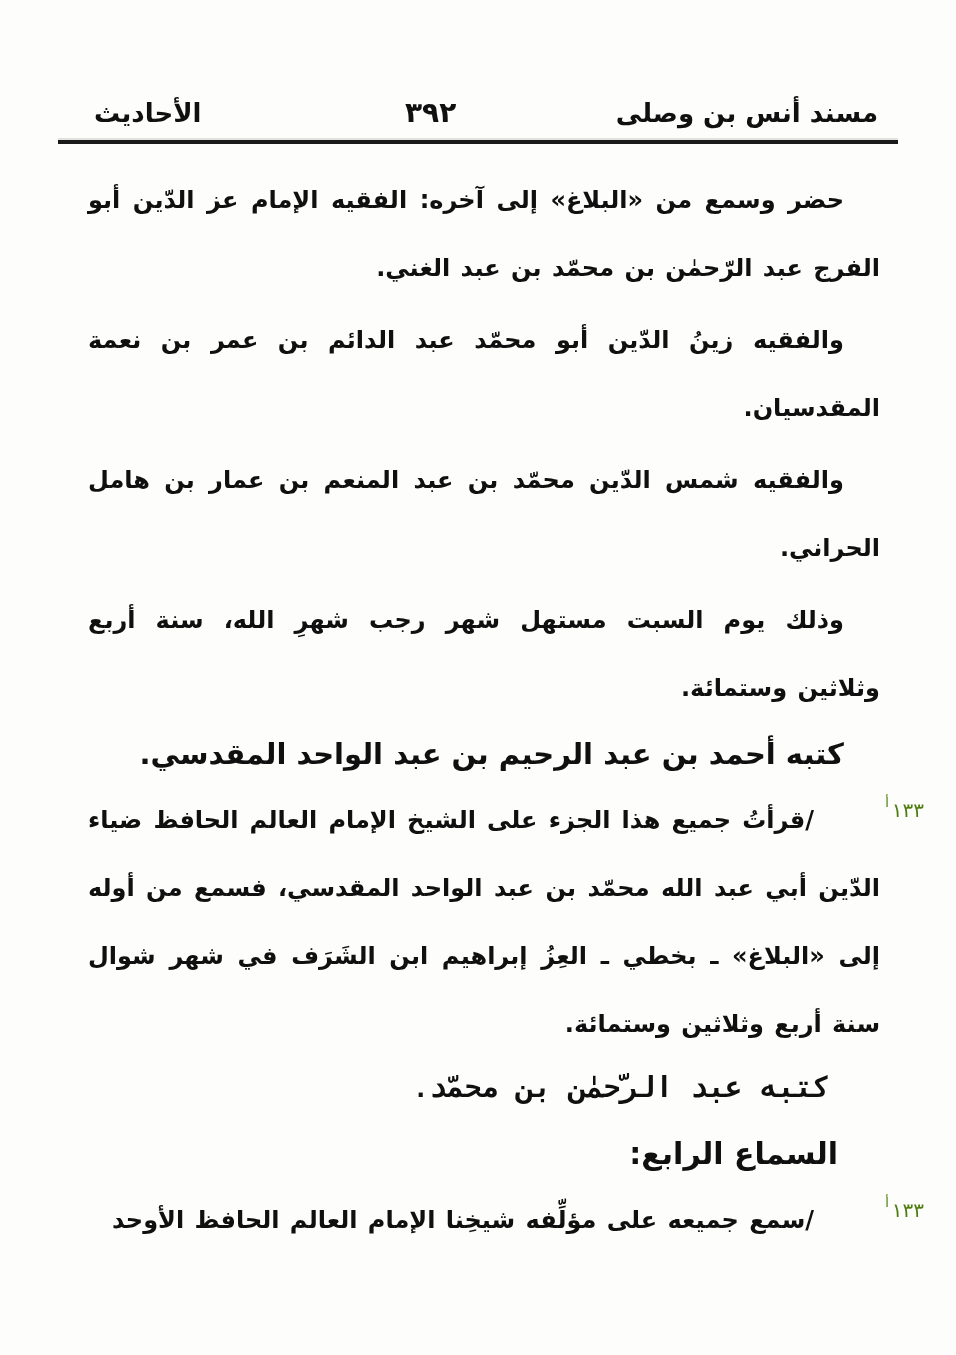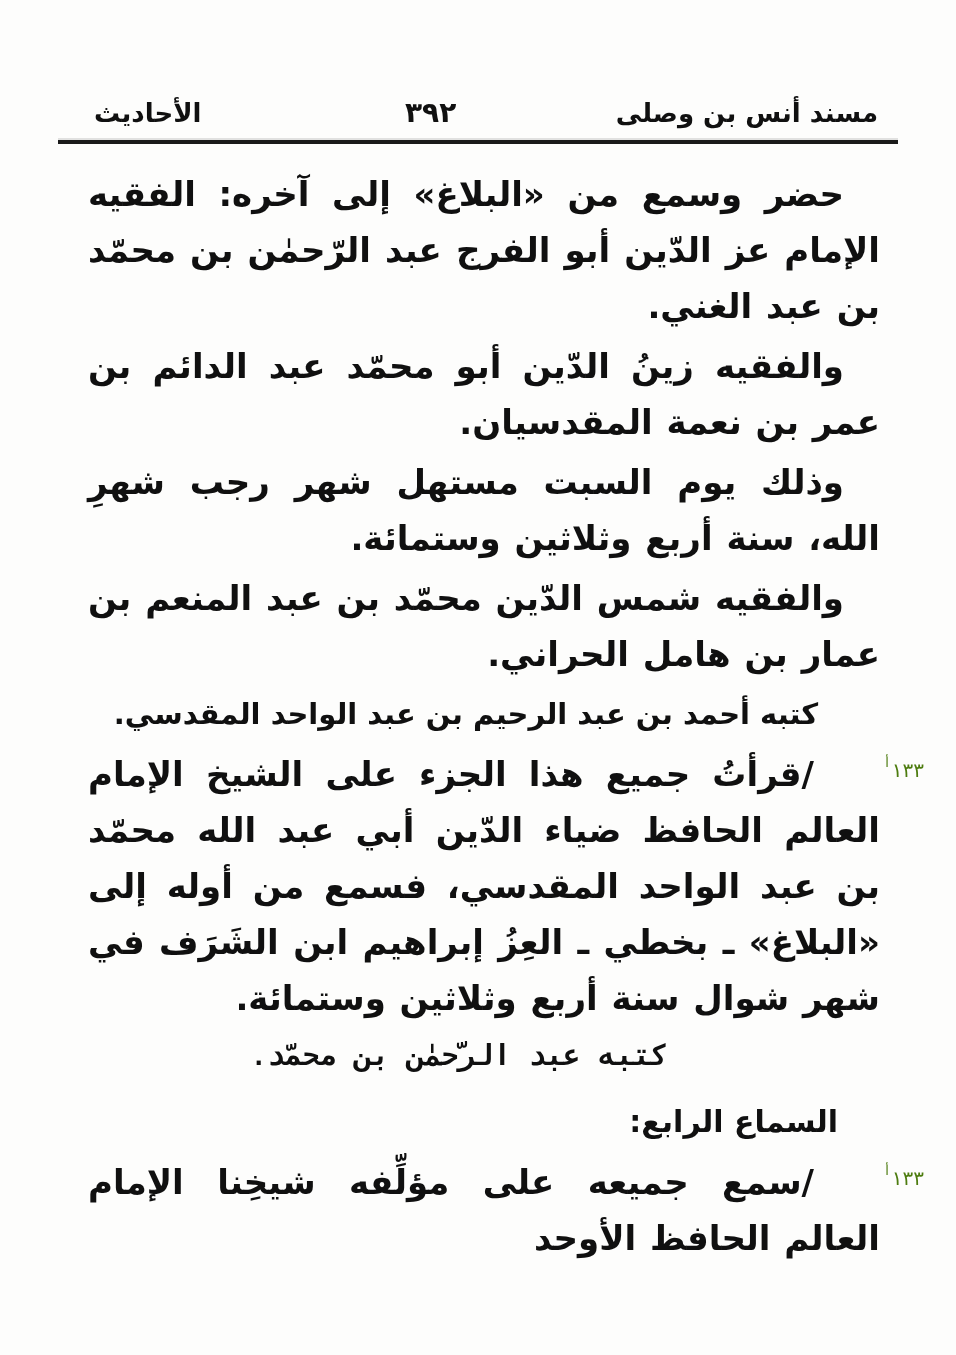--- a/index.html
+++ b/index.html
@@ -43,33 +43,33 @@
     margin-left: -30px;
     box-shadow: 0 -2px 0 rgba(26,26,26,0.12);
   }
   
   .body-text {
     margin-top: 22px;
     font-weight: bold;
   }
   p.para {
     margin: 0 0 4px 0;
-    font-size: 34px;
-    line-height: 56px;
+    font-size: 24px;
+    line-height: 68px;
     text-align: justify;
     text-indent: 36px;
     word-spacing: 2px;
   }
   .para-wrap { position: relative; }
   .para-wrap p.para { text-indent: 66px; }
   p.signature {
     margin: 0 0 4px 0;
     font-size: 29px;
     line-height: 56px;
-    text-align: center;
+    text-align: right;
   }
   .sig-1 { padding-right: 36px; }
   .sig-2 { padding-right: 50px; font-family: Liberation Mono, monospace; }
   h2.sama-heading {
     margin: 16px 0 12px 0;
     padding-right: 42px;
     font-size: 30px;
     line-height: 40px;
     font-weight: bold;
   }
@@ -102,23 +102,23 @@
       <span>الأحاديث</span>
     </header>
     <div class="head-rule"></div>
 
     <main class="body-text">
 
       <p class="para">حضر وسمع من «البلاغ» إلى آخره: الفقيه الإمام عز الدّين أبو الفرج عبد الرّحمٰن بن محمّد بن عبد الغني.</p>
 
       <p class="para">والفقيه زينُ الدّين أبو محمّد عبد الدائم بن عمر بن نعمة المقدسيان.</p>
 
+      <p class="para">والفقيه شمس الدّين محمّد بن عبد المنعم بن عمار بن هامل الحراني.</p>
+
       <p class="para">وذلك يوم السبت مستهل شهر رجب شهرِ الله، سنة أربع وثلاثين وستمائة.</p>
-
-      <p class="para">والفقيه شمس الدّين محمّد بن عبد المنعم بن عمار بن هامل الحراني.</p>
 
 
       <p class="signature sig-1">كتبه أحمد بن عبد الرحيم بن عبد الواحد المقدسي.</p>
 
 
       <div class="para-wrap">
         <span class="folio-marker"><span>١٣٣</span><span class="folio-letter">أ</span></span>
         <p class="para">/قرأتُ جميع هذا الجزء على الشيخ الإمام العالم الحافظ ضياء الدّين أبي عبد الله محمّد بن عبد الواحد المقدسي، فسمع من أوله إلى «البلاغ» ـ بخطي ـ العِزُ إبراهيم ابن الشَرَف في شهر شوال سنة أربع وثلاثين وستمائة.</p>
       </div>
 

